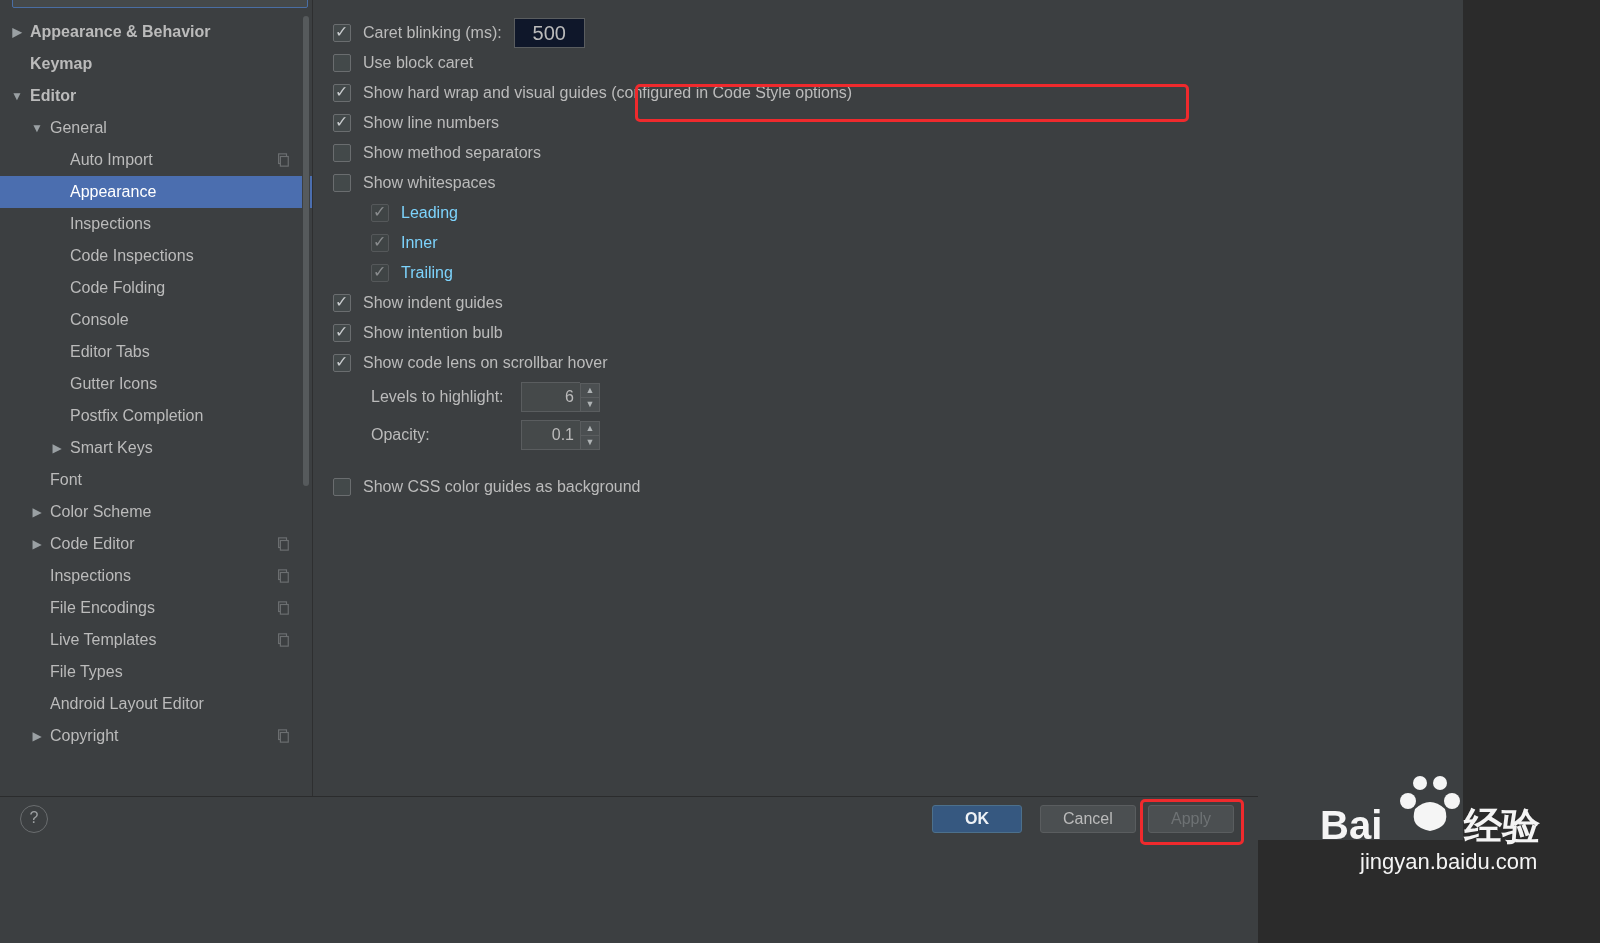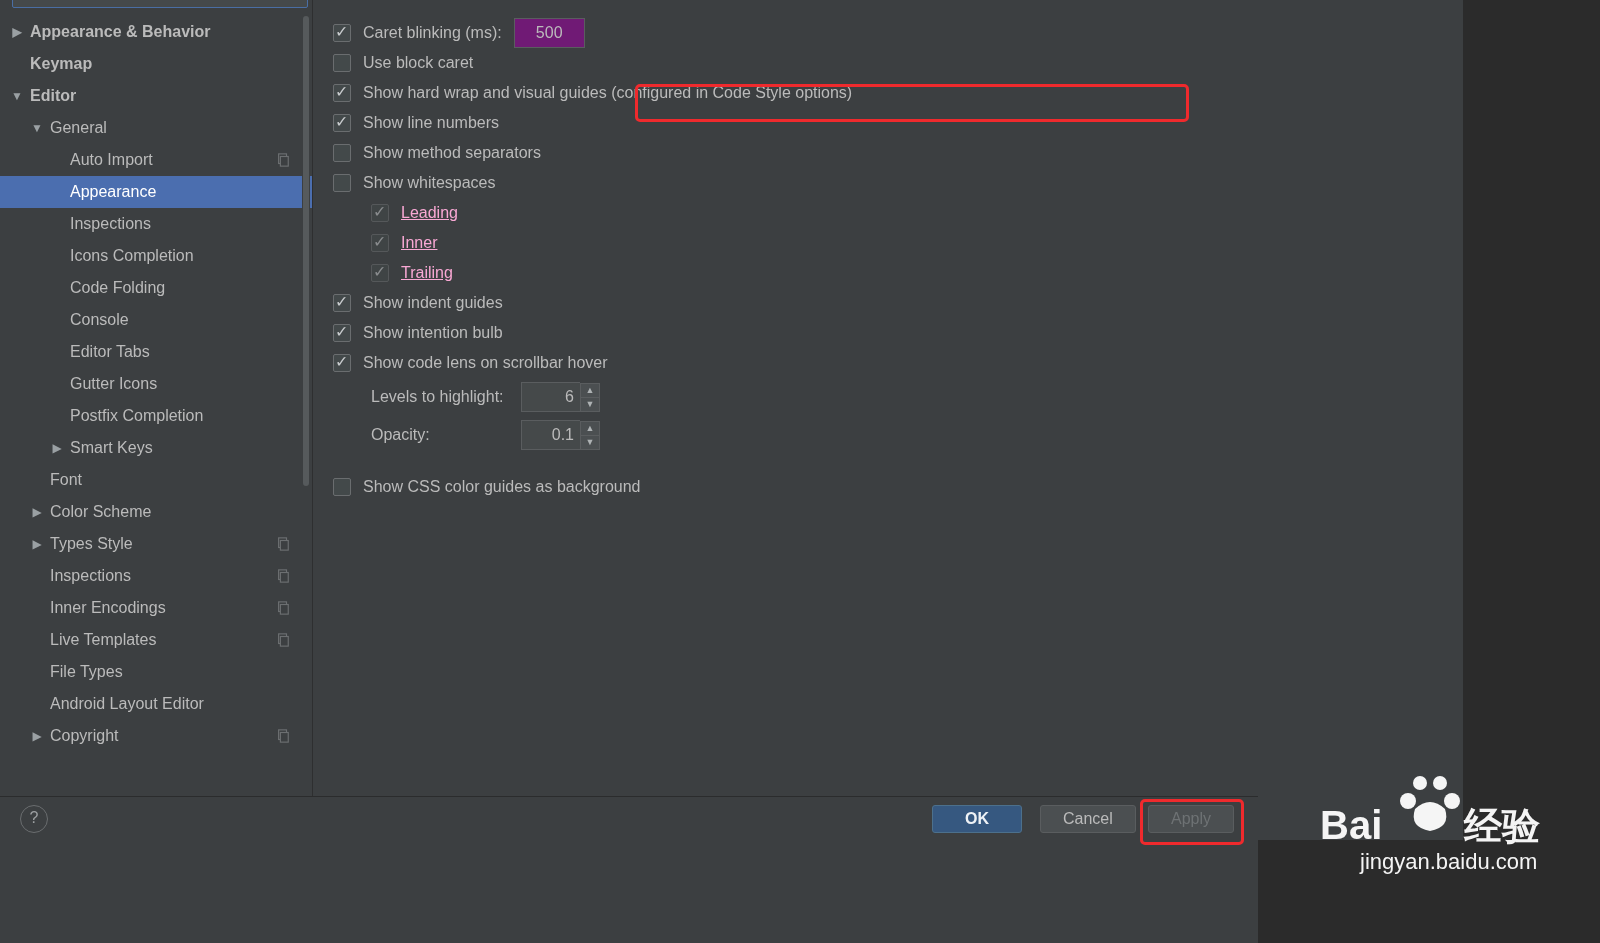--- a/index.html
+++ b/index.html
@@ -23,22 +23,22 @@
   .side-thumb{position:absolute;right:1px;top:0;width:6px;height:470px;background:#565a5c;border-radius:3px;}
   
   .main{position:absolute;left:312px;top:0;width:946px;height:840px;background:#3c3f41;border-left:1px solid #2e2f30;}
   .opt-row{display:flex;align-items:center;height:30px;margin-left:20px;}
   .opt-row.group{margin-top:18px;}
   .cb{appearance:none;width:18px;height:18px;border:1px solid #6a6d6f;border-radius:2px;background:#43494a;margin:0 12px 0 0;position:relative;}
   .cb:checked{background:#43494a;}
   .cb:checked::after{content:"✓";position:absolute;left:1px;top:-3px;font-size:16px;color:#c9ccce;}
   .cb:disabled{opacity:.55;}
   .opt-label{color:#bbbbbb;}
-  .opt-label.dim{color:#f9a8d4;text-decoration:underline;}
-  .num-in{width:65px;height:26px;background:#701a75;border:1px solid #5a5d5f;color:#bbbbbb;text-align:center;font-size:16px;}
+  .opt-label.dim{color:#7dd3fc;}
+  .num-in{width:65px;height:26px;background:#0f172a;border:1px solid #5a5d5f;color:#bbbbbb;text-align:center;font-size:20px;}
   .spin{display:flex;align-items:center;}
   .spin input{width:50px;height:26px;background:#45494a;border:1px solid #5a5d5f;border-right:none;color:#bbbbbb;text-align:right;padding-right:6px;font-size:16px;}
   .spin-btns{display:flex;flex-direction:column;border:1px solid #5a5d5f;}
   .spin-btns span{width:18px;height:13px;background:#4b4f51;text-align:center;font-size:9px;line-height:13px;color:#aeb2b4;border-bottom:1px solid #5a5d5f;}
   .spin-btns span:last-child{border-bottom:none;}
   .hl-red{position:absolute;border:3px solid #ef2a2d;border-radius:5px;pointer-events:none;}
   
   .btnbar{position:absolute;left:0;top:796px;width:1258px;height:44px;border-top:1px solid #2b2c2d;background:#3c3f41;}
   .help{position:absolute;left:20px;top:8px;width:26px;height:26px;border:1px solid #6a6d6f;border-radius:50%;text-align:center;line-height:24px;color:#9da0a2;font-size:16px;}
   .btn{position:absolute;top:8px;height:28px;padding:0 22px;border:1px solid #5a5d5f;background:#4b4f51;color:#bbbbbb;font-size:16px;border-radius:3px;}
@@ -96,21 +96,21 @@
           <span>Appearance</span>
         </div>
         <div class="tree-row">
           <span class="spacer2"></span>
           <span class="arrow none"></span>
           <span>Inspections</span>
         </div>
         <div class="tree-row">
           <span class="spacer2"></span>
           <span class="arrow none"></span>
-          <span>Icons Completion</span>
+          <span>Code Inspections</span>
         </div>
         <div class="tree-row">
           <span class="spacer2"></span>
           <span class="arrow none"></span>
           <span>Code Folding</span>
         </div>
         <div class="tree-row">
           <span class="spacer2"></span>
           <span class="arrow none"></span>
           <span>Console</span>
@@ -141,39 +141,39 @@
           <span>Font</span>
         </div>
         <div class="tree-row">
           <span class="spacer1"></span>
           <span class="arrow closed"></span>
           <span>Color Scheme</span>
         </div>
         <div class="tree-row">
           <span class="spacer1"></span>
           <span class="arrow closed"></span>
-          <span>Types Style</span>
+          <span>Code Editor</span>
           <span class="copy-ic"><svg viewBox="0 0 16 16">
               <rect x="3" y="1" width="9" height="11" fill="none" stroke="#9da0a2" stroke-width="1.3"></rect>
               <rect x="5" y="4" width="9" height="11" fill="#3c3f41" stroke="#9da0a2" stroke-width="1.3"></rect>
             </svg></span>
         </div>
         <div class="tree-row">
           <span class="spacer1"></span>
           <span class="arrow none"></span>
           <span>Inspections</span>
           <span class="copy-ic"><svg viewBox="0 0 16 16">
               <rect x="3" y="1" width="9" height="11" fill="none" stroke="#9da0a2" stroke-width="1.3"></rect>
               <rect x="5" y="4" width="9" height="11" fill="#3c3f41" stroke="#9da0a2" stroke-width="1.3"></rect>
             </svg></span>
         </div>
         <div class="tree-row">
           <span class="spacer1"></span>
           <span class="arrow none"></span>
-          <span>Inner Encodings</span>
+          <span>File Encodings</span>
           <span class="copy-ic"><svg viewBox="0 0 16 16">
               <rect x="3" y="1" width="9" height="11" fill="none" stroke="#9da0a2" stroke-width="1.3"></rect>
               <rect x="5" y="4" width="9" height="11" fill="#3c3f41" stroke="#9da0a2" stroke-width="1.3"></rect>
             </svg></span>
         </div>
         <div class="tree-row">
           <span class="spacer1"></span>
           <span class="arrow none"></span>
           <span>Live Templates</span>
           <span class="copy-ic"><svg viewBox="0 0 16 16">

